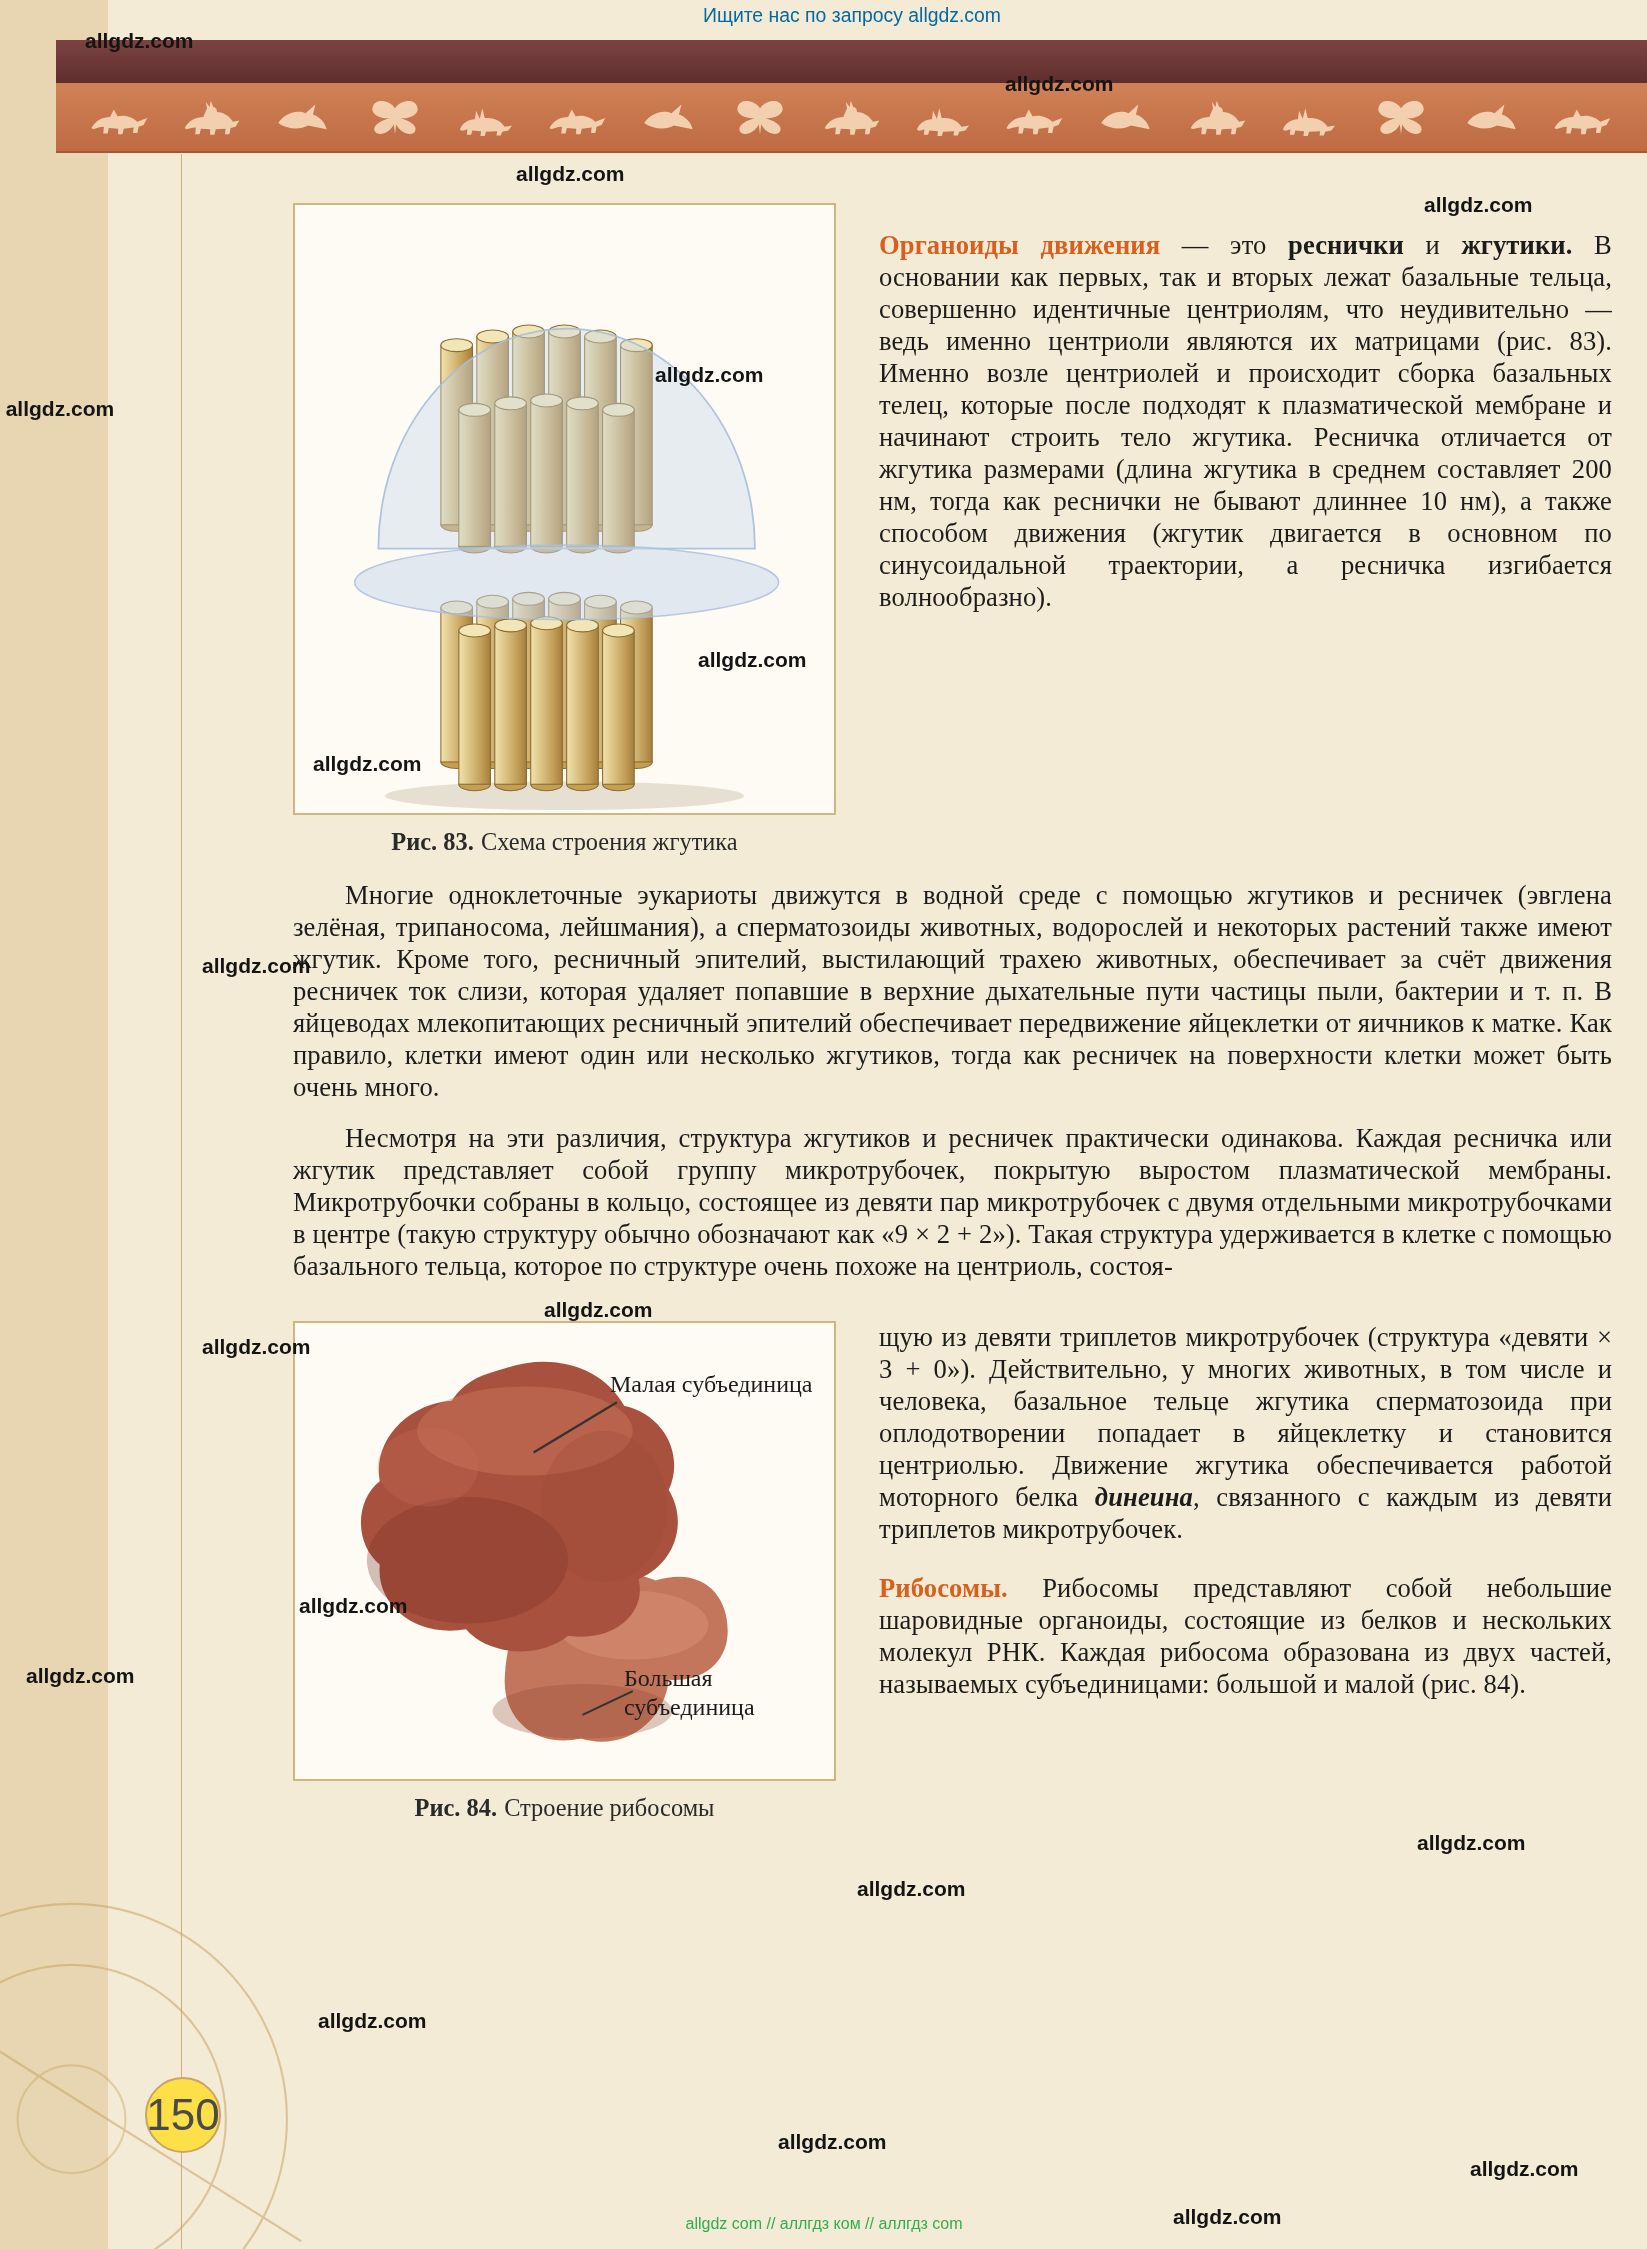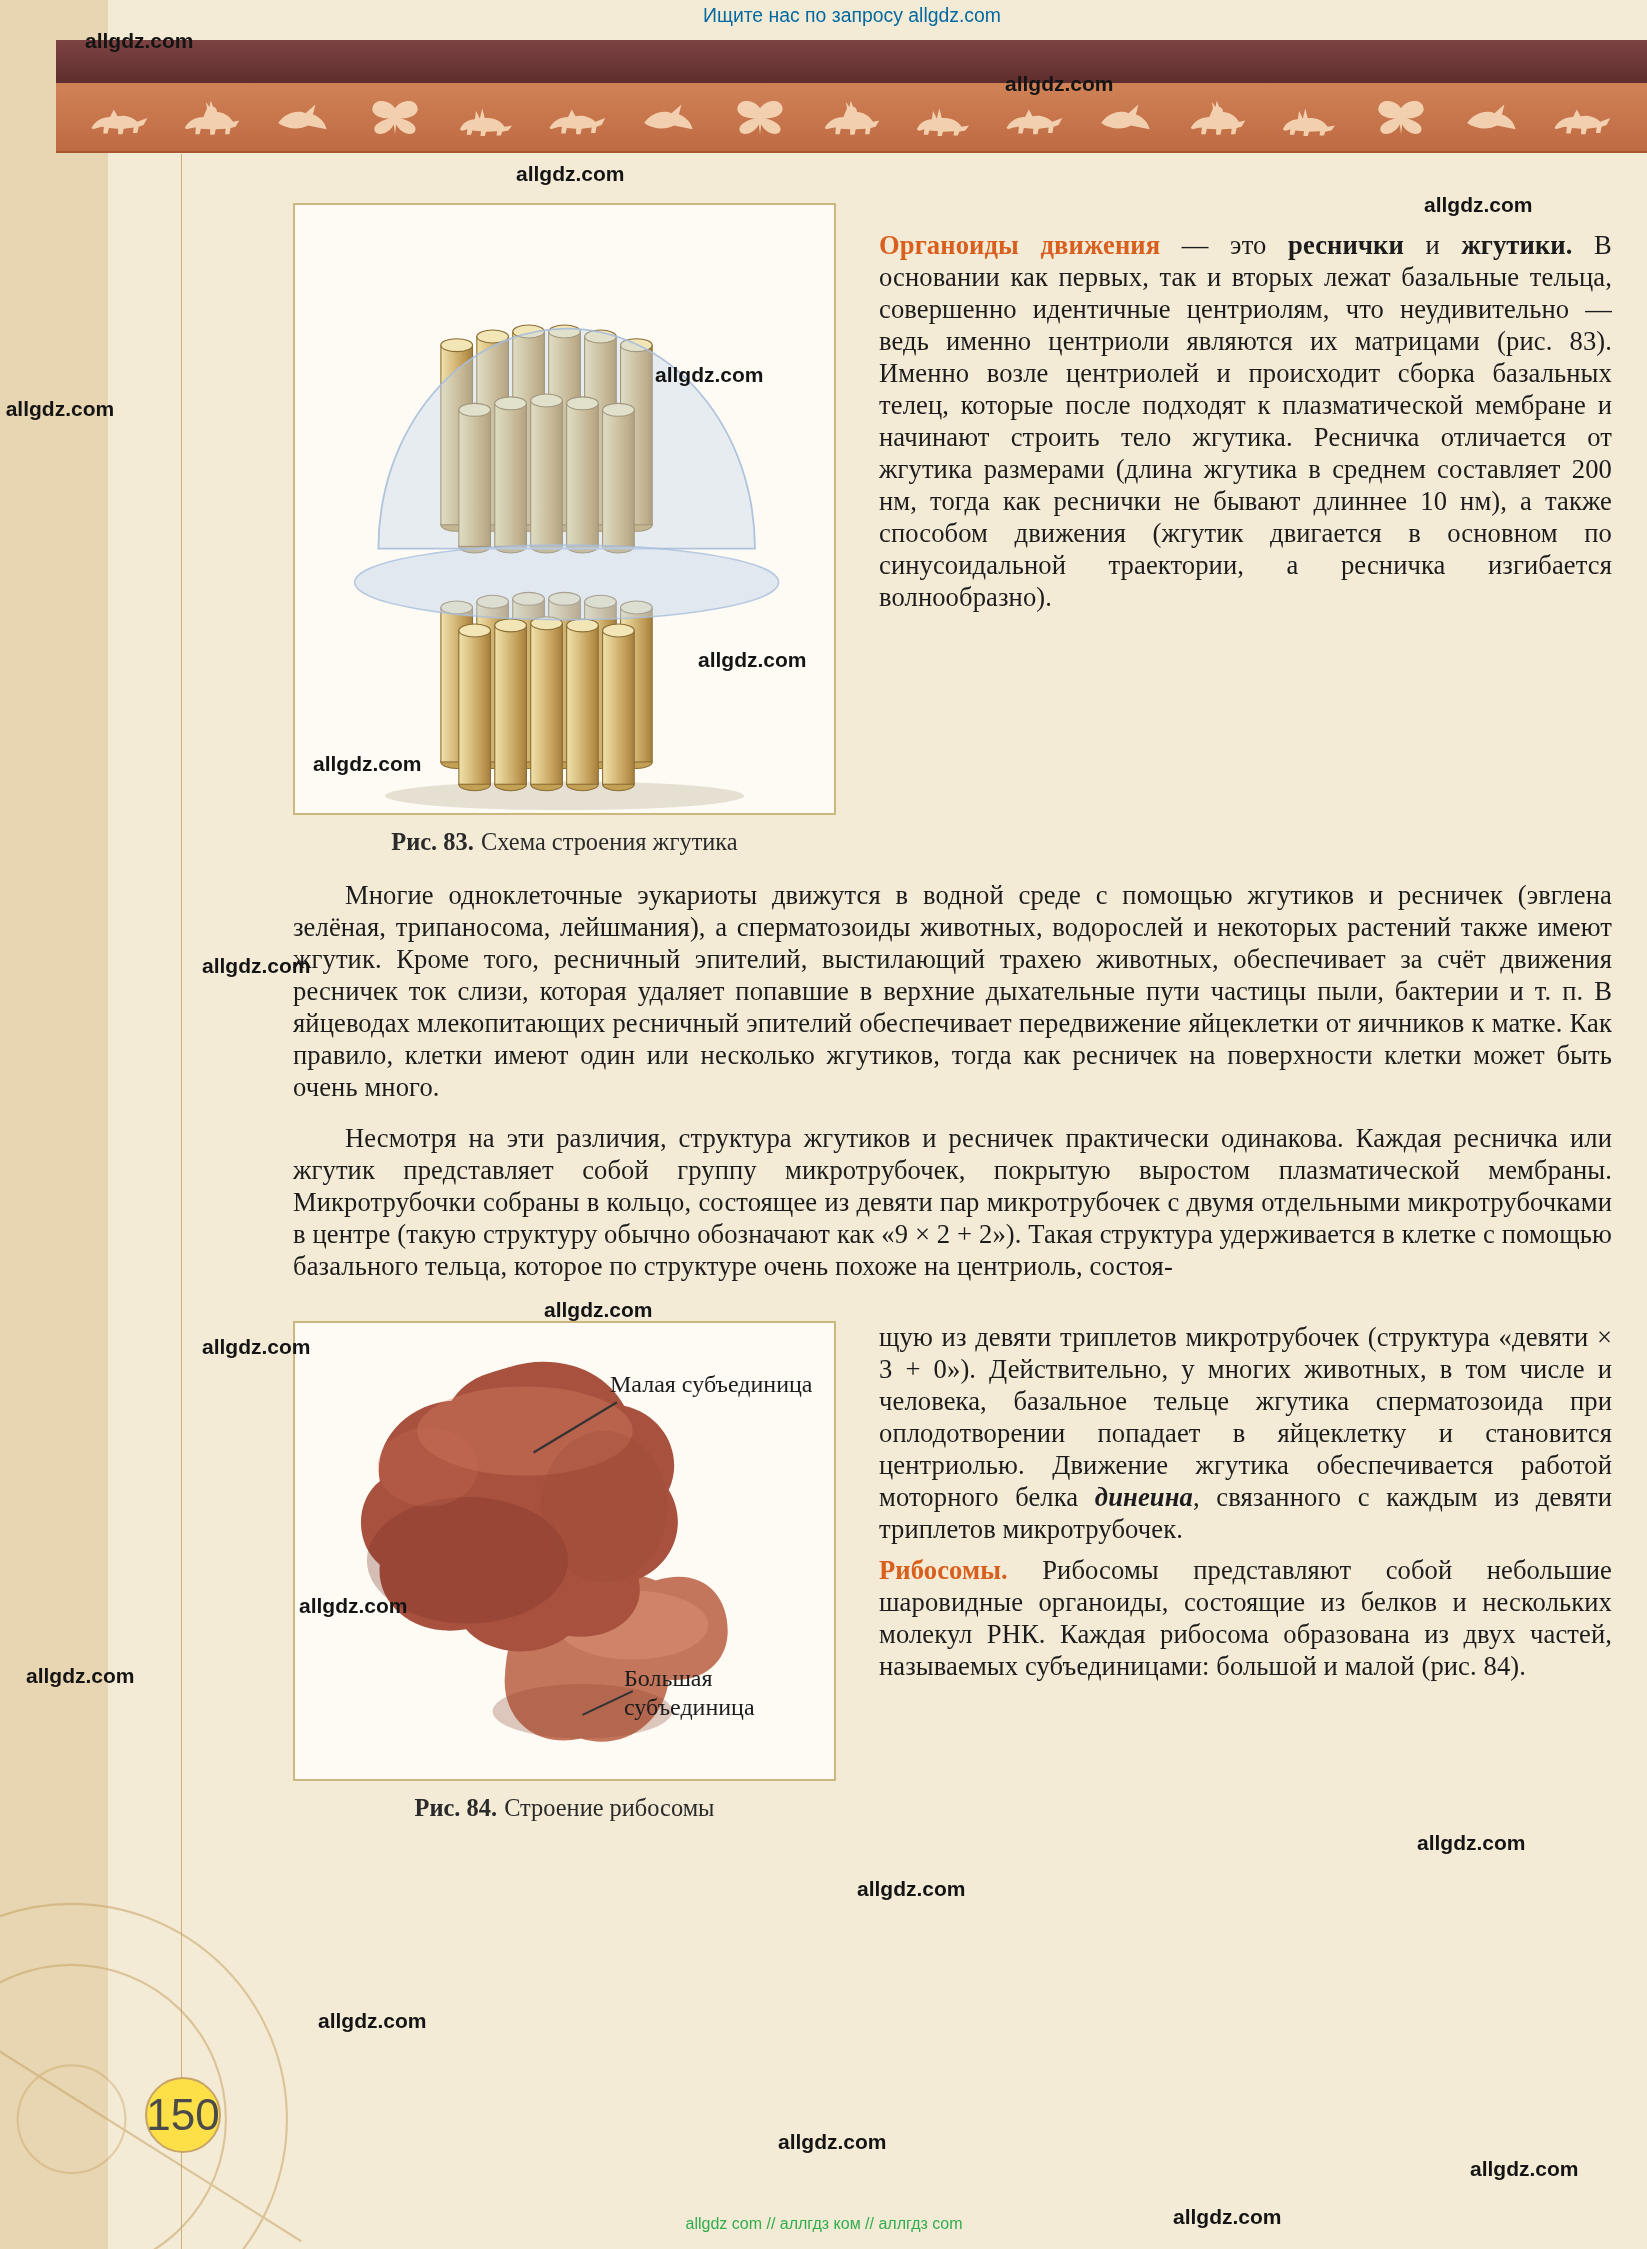--- a/index.html
+++ b/index.html
@@ -277,21 +277,21 @@
           </svg>
           <div class="sub-label lab-small">Малая субъединица</div>
           <div class="sub-label lab-large">Большая субъединица</div>
         </div>
         <div class="figcaption">
           <span class="lbl">Рис. 84.</span><span>Строение рибосомы</span>
         </div>
       </div>
       <div class="textcol">
         <p class="body"><span>щую из девяти триплетов микротрубочек (структура «девяти × 3 + 0»). Действительно, у многих животных, в том числе и человека, базальное тельце жгутика сперматозоида при оплодотворении попадает в яйцеклетку и становится центриолью. Движение жгутика обеспечивается работой моторного белка </span><span class="b i">динеина</span><span>, связанного с каждым из девяти триплетов микротрубочек.</span></p>
-        <p class="body" style="margin-top:9px"><span class="b accent">Рибосомы.</span><span> Рибосомы представляют собой небольшие шаровидные органоиды, состоящие из белков и нескольких молекул РНК. Каждая рибосома образована из двух частей, называемых субъединицами: большой и малой (рис. 84).</span></p>
+        <p class="body" style="margin-top:27px"><span class="b accent">Рибосомы.</span><span> Рибосомы представляют собой небольшие шаровидные органоиды, состоящие из белков и нескольких молекул РНК. Каждая рибосома образована из двух частей, называемых субъединицами: большой и малой (рис. 84).</span></p>
       </div>
     </div>
 
   </div>
 
   <div class="pagenum">150</div>
 
   <div id="watermarks">
       <span class="watermark" style="left: 85px; top: 29px;">allgdz.com</span>
       <span class="watermark" style="left: 1005px; top: 72px;">allgdz.com</span>

